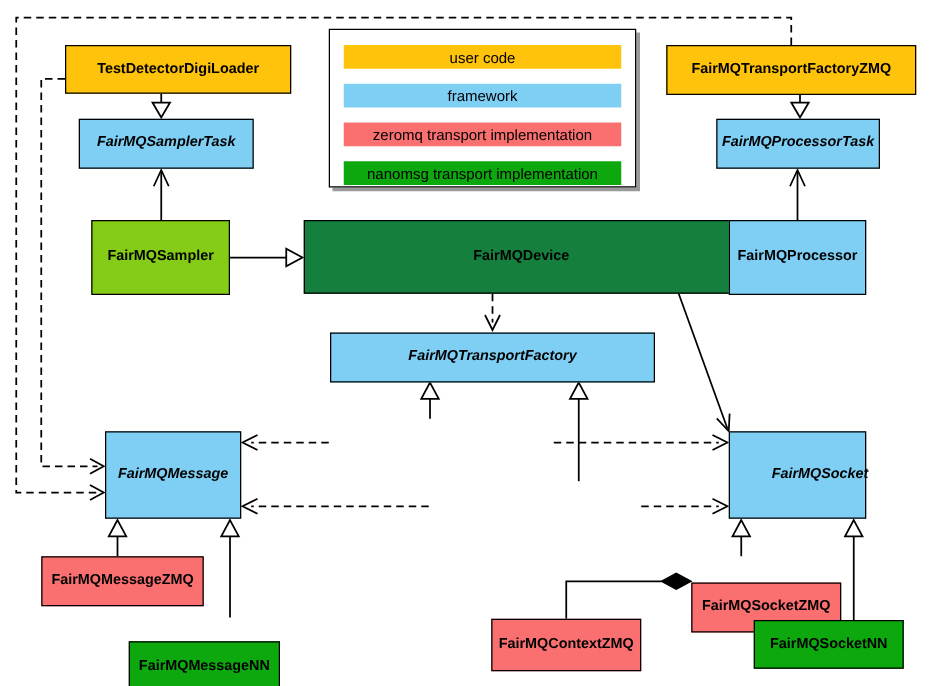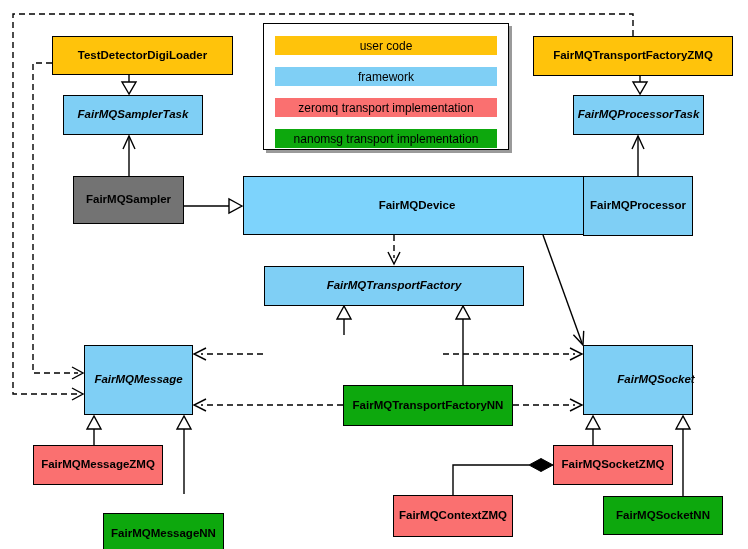--- a/index.html
+++ b/index.html
@@ -154,38 +154,37 @@
   </div>
 
   <div class="node c-user" style="left: 52px; top: 36px; width: 181px; height: 39px; background-color: rgb(255, 195, 11);">TestDetectorDigiLoader</div>
 
   <div class="node c-user" style="left: 533px; top: 36px; width: 200px; height: 40px; background-color: rgb(255, 195, 11);">FairMQTransportFactoryZMQ</div>
 
   <div class="node c-fw abstract" style="left: 573px; top: 95px; width: 131px; height: 40px; background-color: rgb(127, 207, 245);">FairMQProcessorTask</div>
 
   <div class="node c-fw abstract" style="left: 63px; top: 95px; width: 140px; height: 40px; background-color: rgb(127, 207, 245);">FairMQSamplerTask</div>
 
-  <div class="node c-fw" style="left: 73px; top: 176px; width: 111px; height: 48px; background-color: #737373; text-align: center;">FairMQSampler</div>
+  <div class="node c-fw" style="left: 73px; top: 176px; width: 111px; height: 60px; background-color: #84cc16; text-align: center;">FairMQSampler</div>
 
-  <div class="node c-fw" style="left: 243px; top: 176px; width: 348px; height: 59px; background-color: #7dd3fc;">FairMQDevice</div>
+  <div class="node c-fw" style="left: 243px; top: 176px; width: 348px; height: 59px; background-color: #15803d;">FairMQDevice</div>
 
   <div class="node c-fw" style="left: 583px; top: 176px; width: 110px; height: 60px; background-color: rgb(127, 207, 245);">FairMQProcessor</div>
 
   <div class="node c-fw abstract" style="left: 264px; top: 266px; width: 260px; height: 40px; background-color: rgb(127, 207, 245);">FairMQTransportFactory</div>
 
 
-  <div class="node c-nn" style="left: 343px; top: 385px; width: 170px; height: 41px; background-color: rgb(13, 168, 13);">FairMQTransportFactoryNN</div>
 
   <div class="node c-fw abstract" style="left: 84px; top: 345px; width: 109px; height: 70px; background-color: rgb(127, 207, 245);">FairMQMessage</div>
 
   <div class="node c-fw abstract" style="left: 583px; top: 345px; width: 110px; height: 70px; background-color: rgb(127, 207, 245); padding-left: 36px;">FairMQSocket</div>
 
   <div class="node c-zmq" style="left: 33px; top: 445px; width: 130px; height: 40px; background-color: rgb(250, 112, 112);">FairMQMessageZMQ</div>
 
   <div class="node c-nn" style="left: 103px; top: 494px; width: 121px; height: 41px; background-color: rgb(13, 168, 13); margin-top: 19px;">FairMQMessageNN</div>
 
   <div class="node c-zmq" style="left: 393px; top: 495px; width: 120px; height: 42px; background-color: rgb(250, 112, 112);">FairMQContextZMQ</div>
 
-  <div class="node c-zmq" style="left: 553px; top: 445px; width: 120px; height: 40px; background-color: rgb(250, 112, 112);">FairMQSocketZMQ</div>
+  <div class="node c-zmq" style="left: 553px; top: 466px; width: 120px; height: 40px; background-color: rgb(250, 112, 112);">FairMQSocketZMQ</div>
 
   <div class="node c-nn" style="left: 603px; top: 496px; width: 120px; height: 39px; background-color: rgb(13, 168, 13);">FairMQSocketNN</div>
 
 </div>
 
 </body></html>

